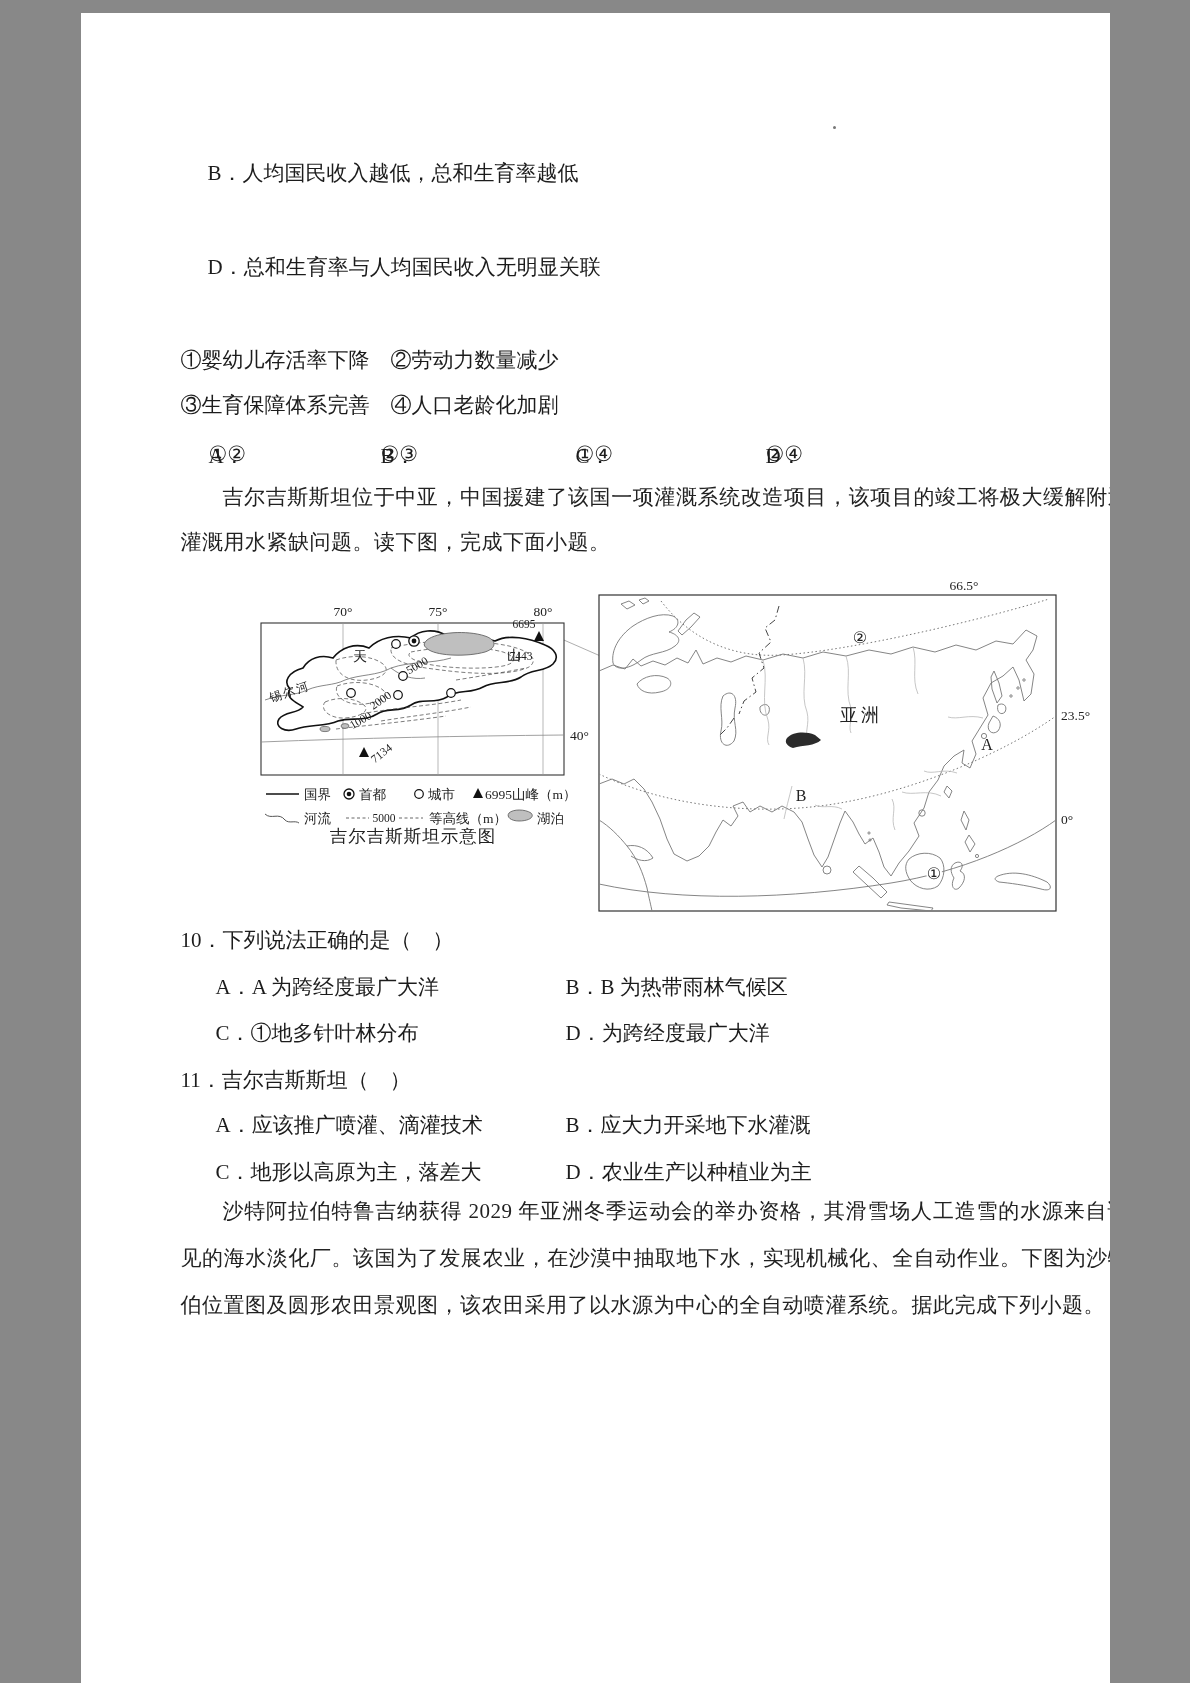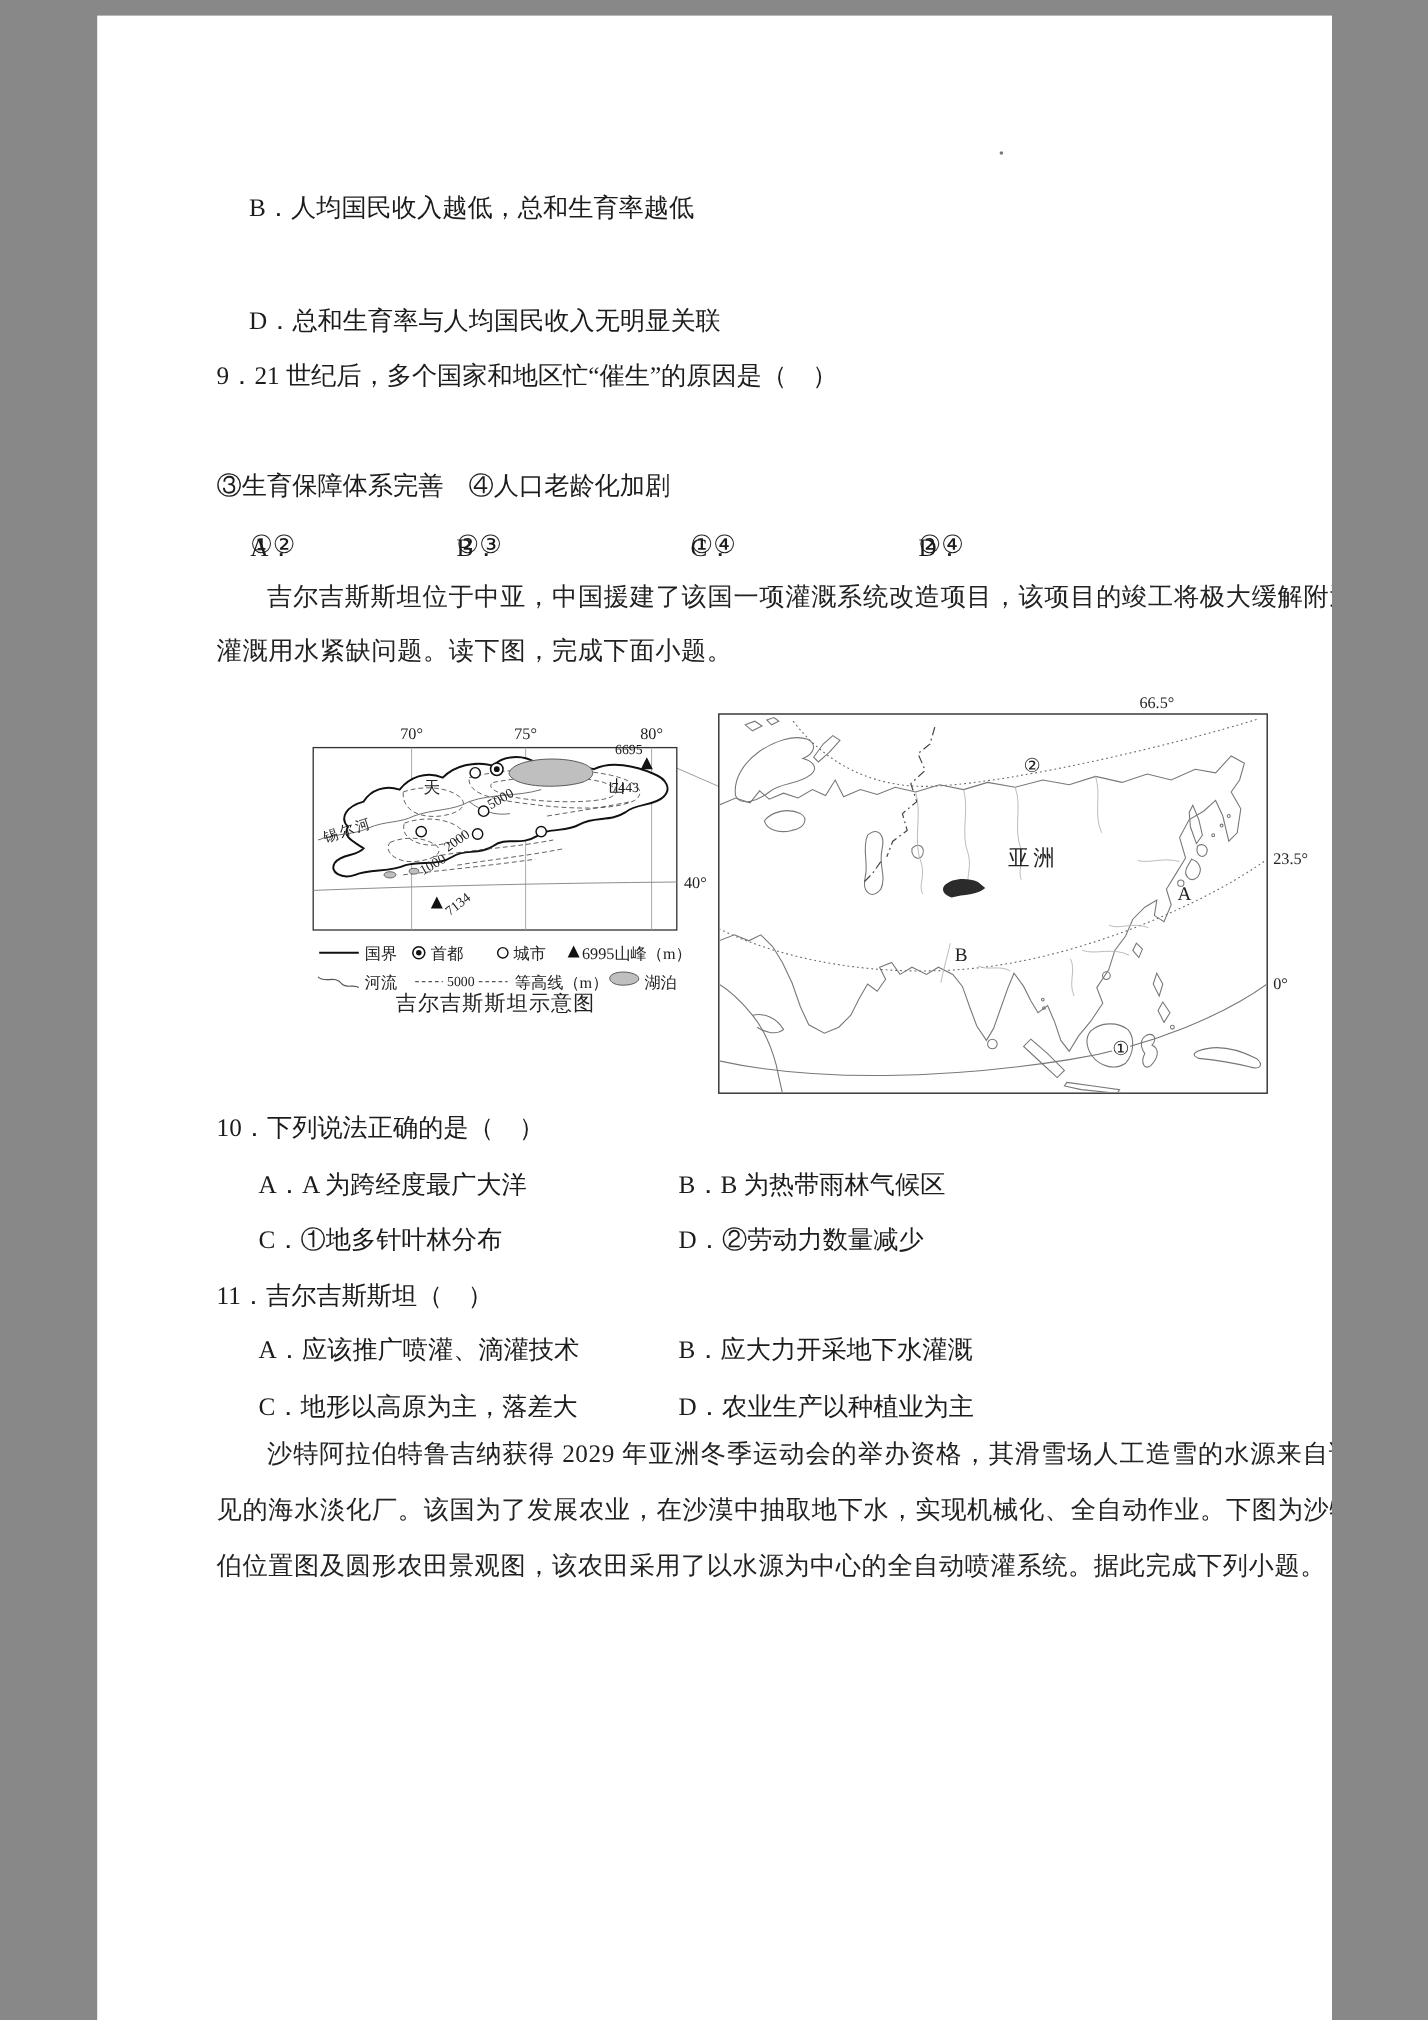--- a/index.html
+++ b/index.html
@@ -37,21 +37,21 @@
 
   <div id="stray-dot"></div>
 
   <div class="line indent1" style="top:146px">
     <span>B．</span><span>人均国民收入越低，总和生育率越低</span>
   </div>
   <div class="line indent1" style="top:240px">
     <span>D．</span><span>总和生育率与人均国民收入无明显关联</span>
   </div>
 
-  <div class="line qleft" style="top:286px">9．21 世纪后，多个国家和地区忙“催生”的原因是（　）</div>
+  <div class="line qleft" style="top:333px">①婴幼儿存活率下降　②劳动力数量减少</div>
   <div class="line qleft" style="top:378px">③生育保障体系完善　④人口老龄化加剧</div>
   <div class="optrow" style="top:429px">
     <span style="left:128px">
         <span>A．</span>
         <span>①②</span>
       </span>
     <span style="left:300px">
         <span>B．</span>
         <span>②③</span>
       </span>
@@ -250,21 +250,21 @@
     </g>
   </svg>
 
   <div class="line qleft" style="top:913px">10．下列说法正确的是（　）</div>
   <div style="position:absolute; top:960px; left:0; width:1190px;">
     <span class="twocol-l"><span>A．</span><span>A 为跨经度最广大洋</span></span>
     <span class="twocol-r"><span>B．</span><span>B 为热带雨林气候区</span></span>
   </div>
   <div style="position:absolute; top:1006px; left:0; width:1190px;">
     <span class="twocol-l"><span>C．</span><span>①地多针叶林分布</span></span>
-    <span class="twocol-r"><span>D．</span><span>②劳动力数量减少</span></span>
+    <span class="twocol-r"><span>D．</span><span>为跨经度最广大洋</span></span>
   </div>
 
   <div class="line qleft" style="top:1053px">11．吉尔吉斯斯坦（　）</div>
   <div style="position:absolute; top:1098px; left:0; width:1190px;">
     <span class="twocol-l"><span>A．</span><span>应该推广喷灌、滴灌技术</span></span>
     <span class="twocol-r"><span>B．</span><span>应大力开采地下水灌溉</span></span>
   </div>
   <div style="position:absolute; top:1145px; left:0; width:1190px;">
     <span class="twocol-l"><span>C．</span><span>地形以高原为主，落差大</span></span>
     <span class="twocol-r"><span>D．</span><span>农业生产以种植业为主</span></span>

